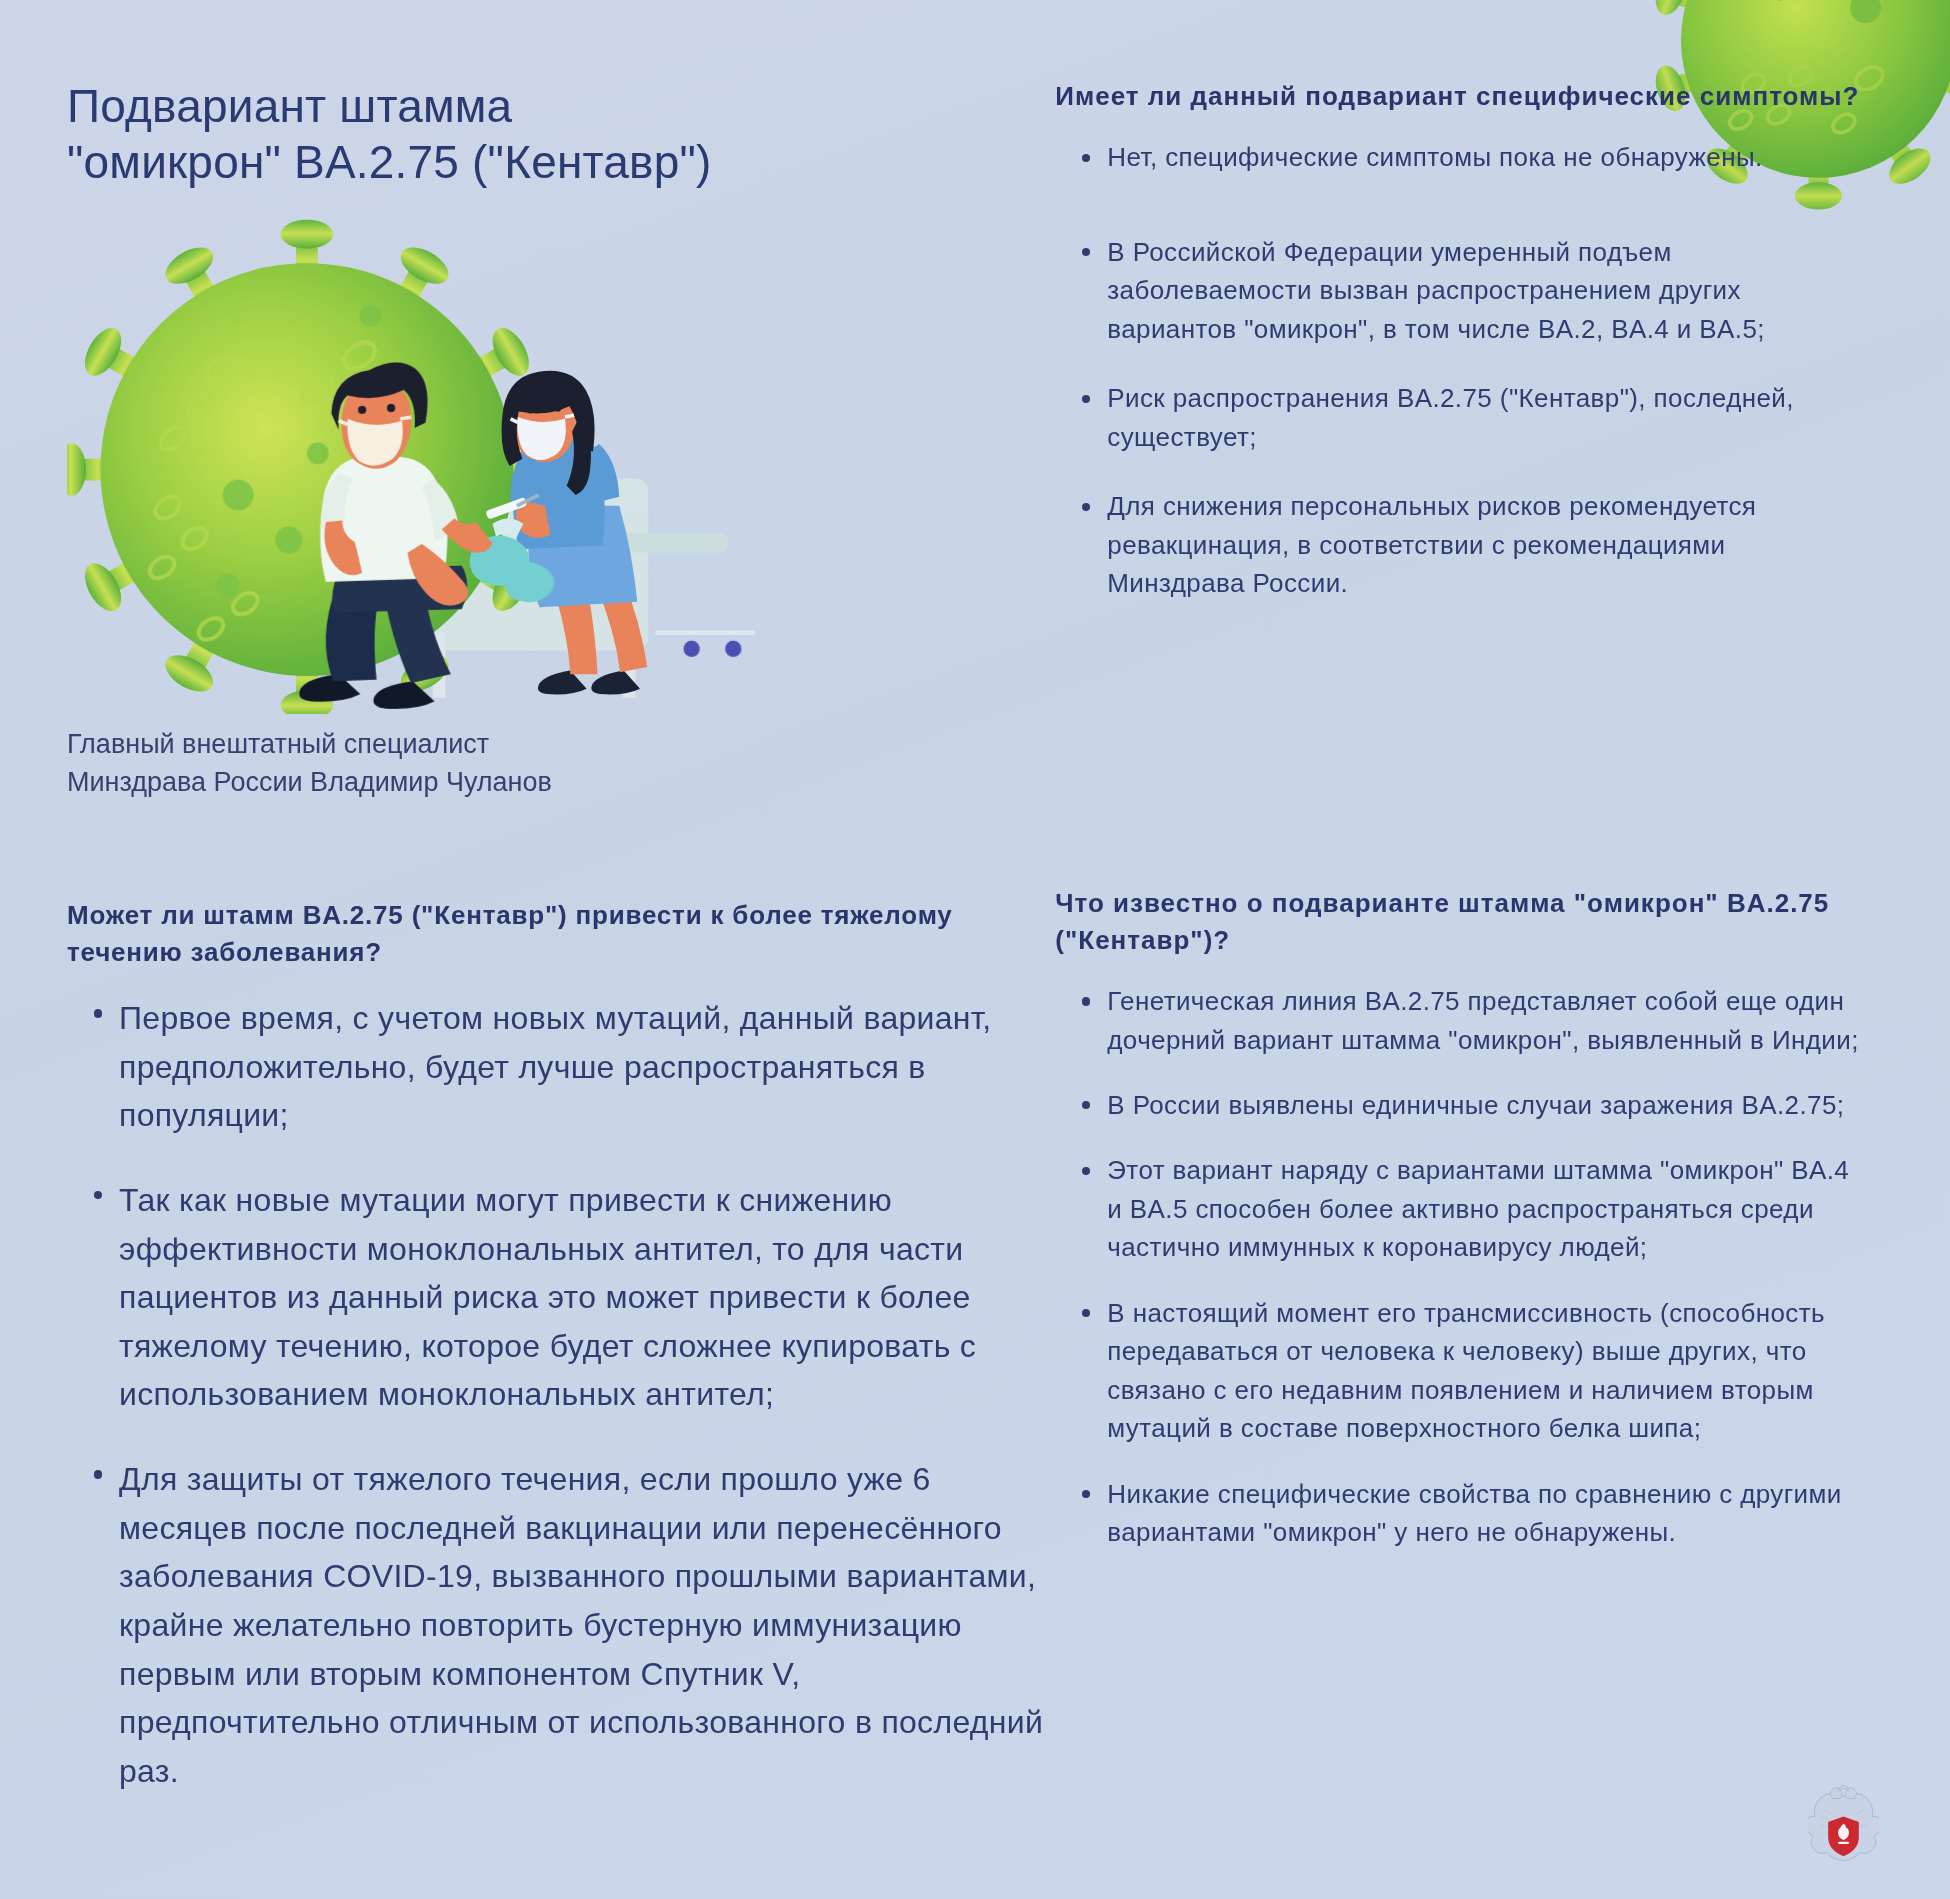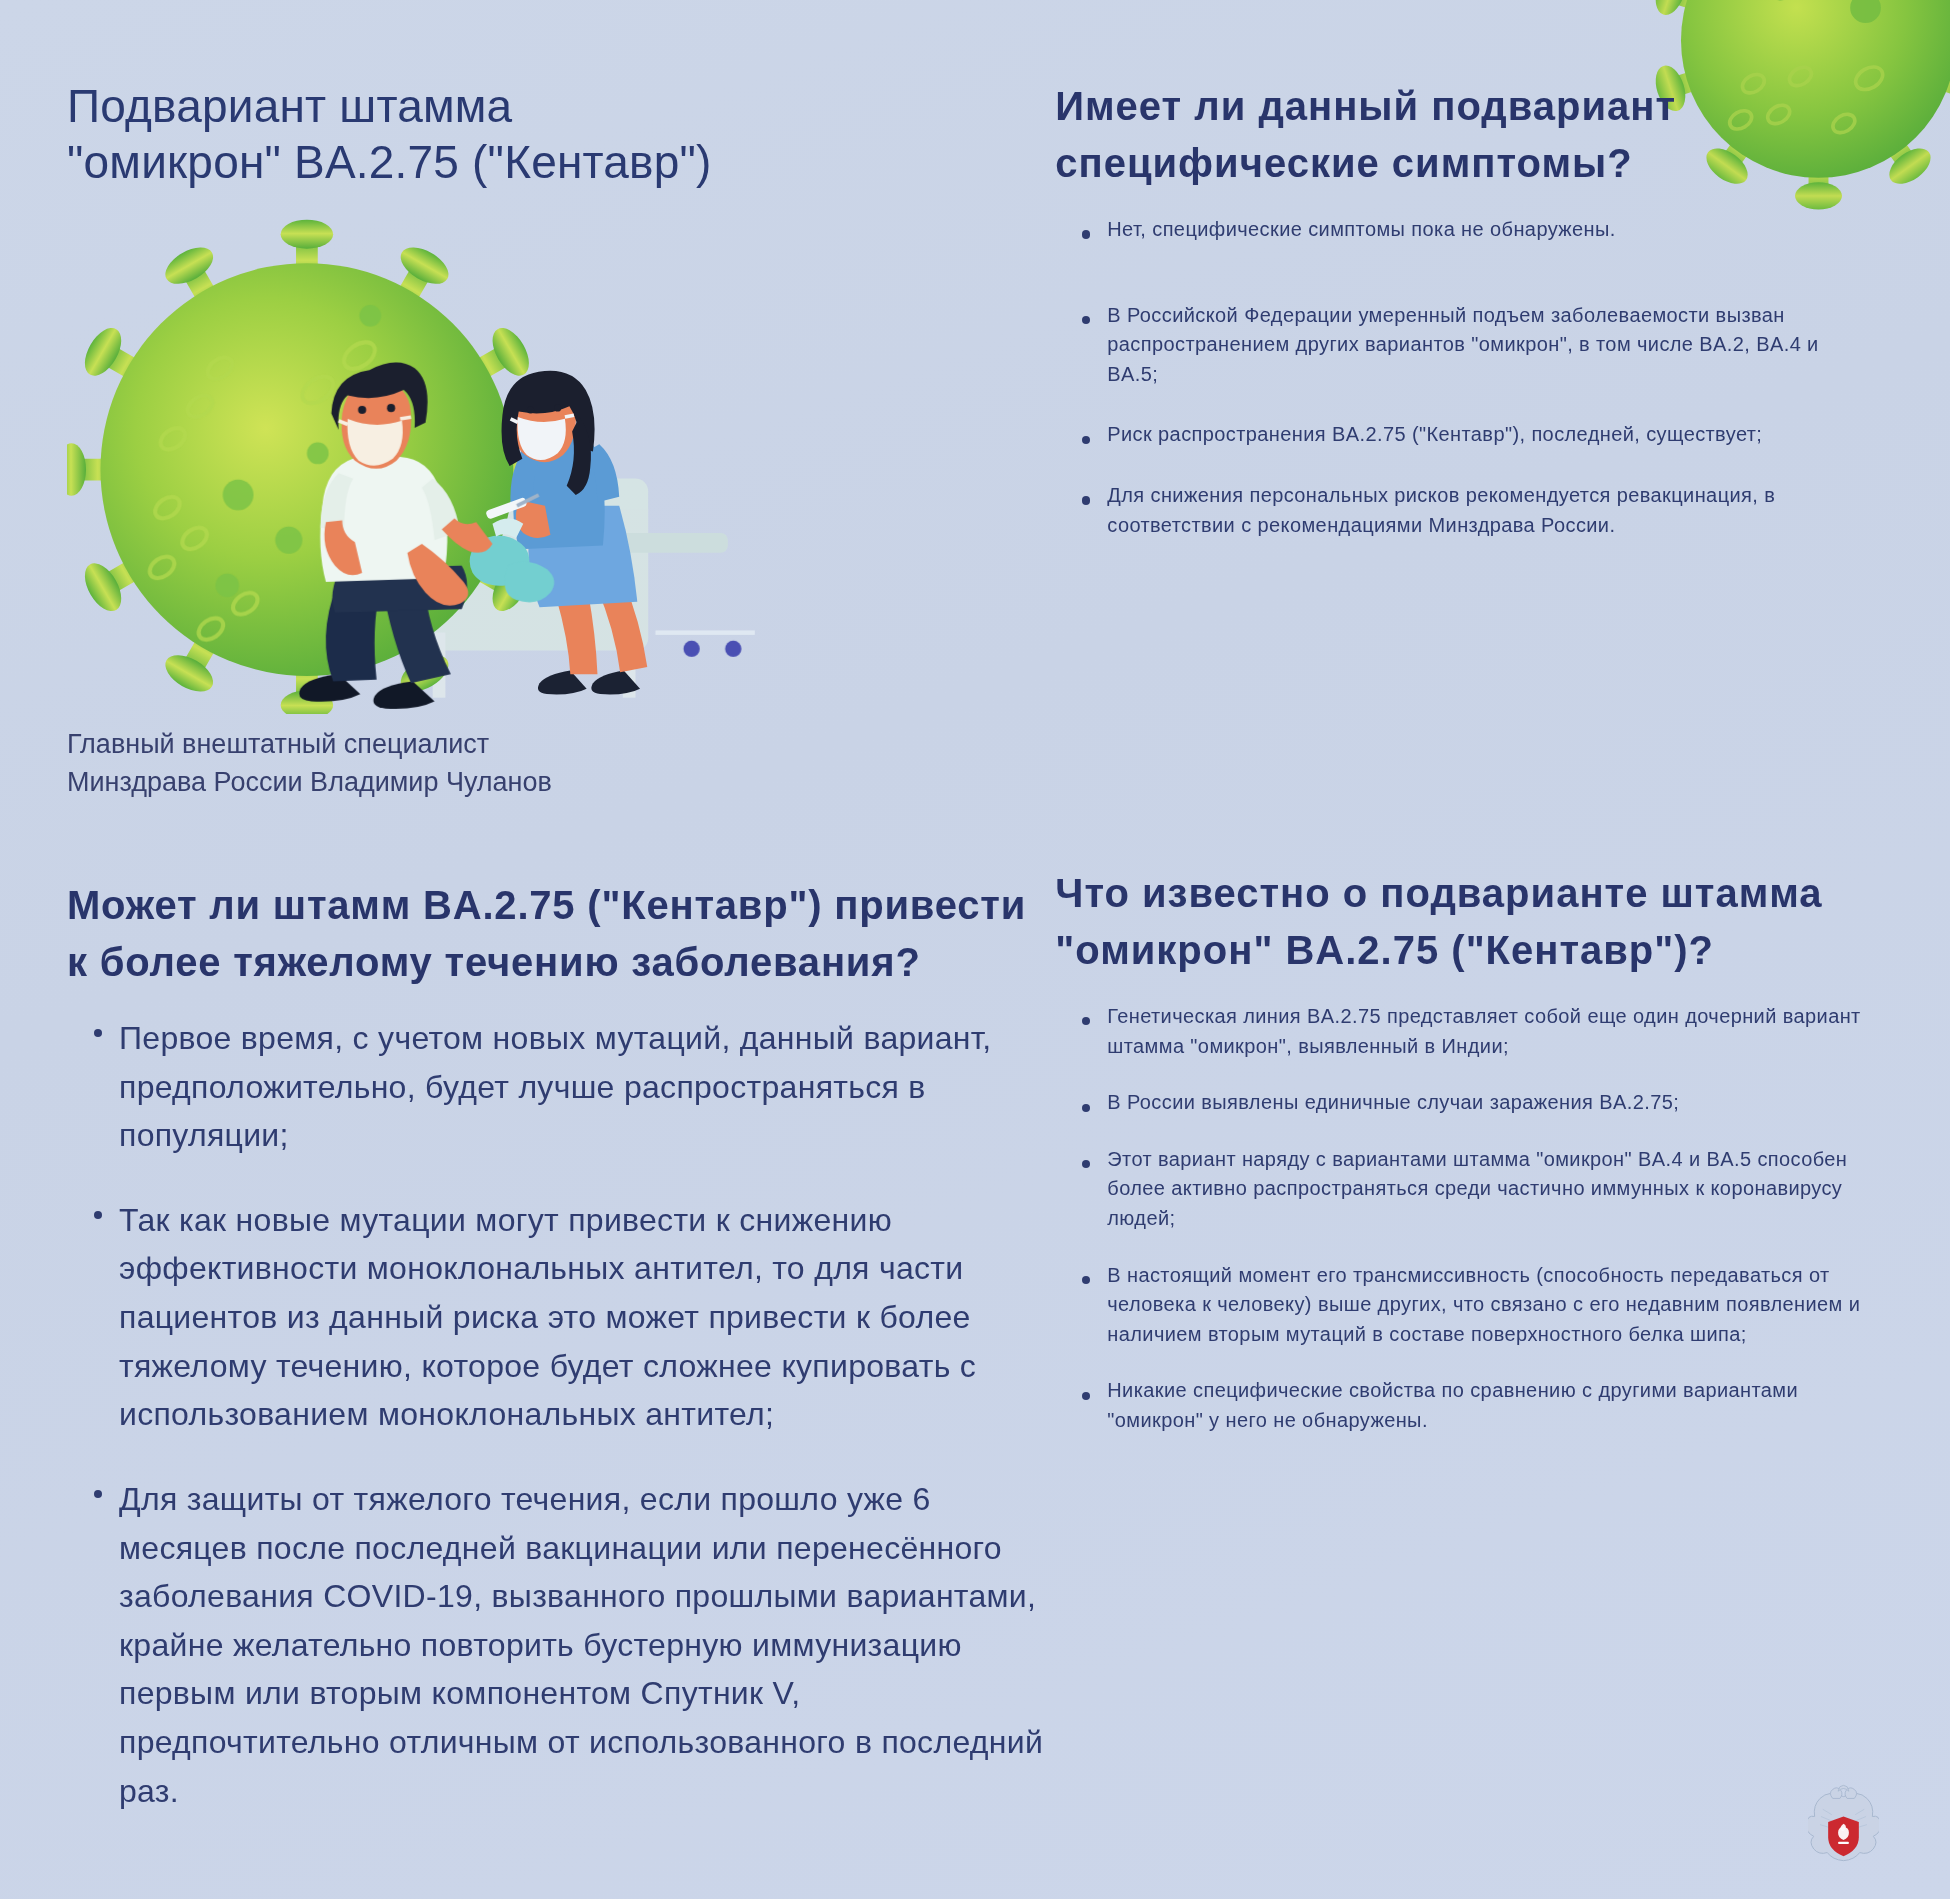--- a/index.html
+++ b/index.html
@@ -74,40 +74,40 @@
     margin-top: 11px;
     font-size: 27px;
     line-height: 1.42;
     color: #37406e;
     font-weight: 400;
   }
   .caption div { white-space: nowrap; }
 
   
   .q-head {
-    font-size: 40px;
+    font-size: 26px;
     line-height: 1.42;
     font-weight: 700;
     color: #29356b;
     letter-spacing: 1px;
     margin-bottom: 23.5px;
   }
   .q-head.narrow { letter-spacing: 0.8px; }
 
   
   ul.answers {
     list-style: none;
     margin: 0 0 0 25px;
     padding: 0;
   }
   ul.answers li {
     position: relative;
     padding-left: 27px;
     margin-bottom: 31px;
-    font-size: 20px;
+    font-size: 26px;
     line-height: 1.48;
     color: #2f3c70;
     letter-spacing: 0.4px;
   }
   ul.answers li:last-child { margin-bottom: 0; }
   ul.answers li::before {
     content: "";
     position: absolute;
     left: 1.8px;
     top: 15.4px;

